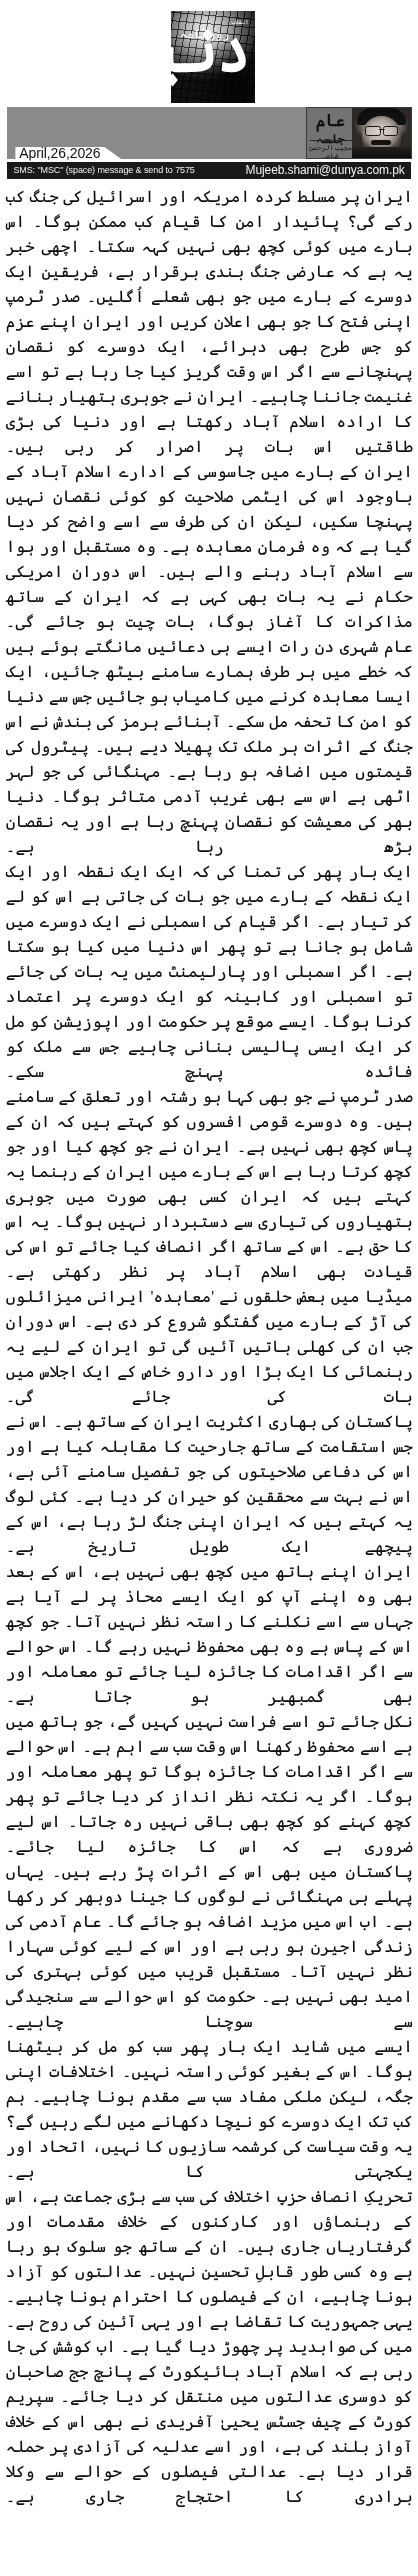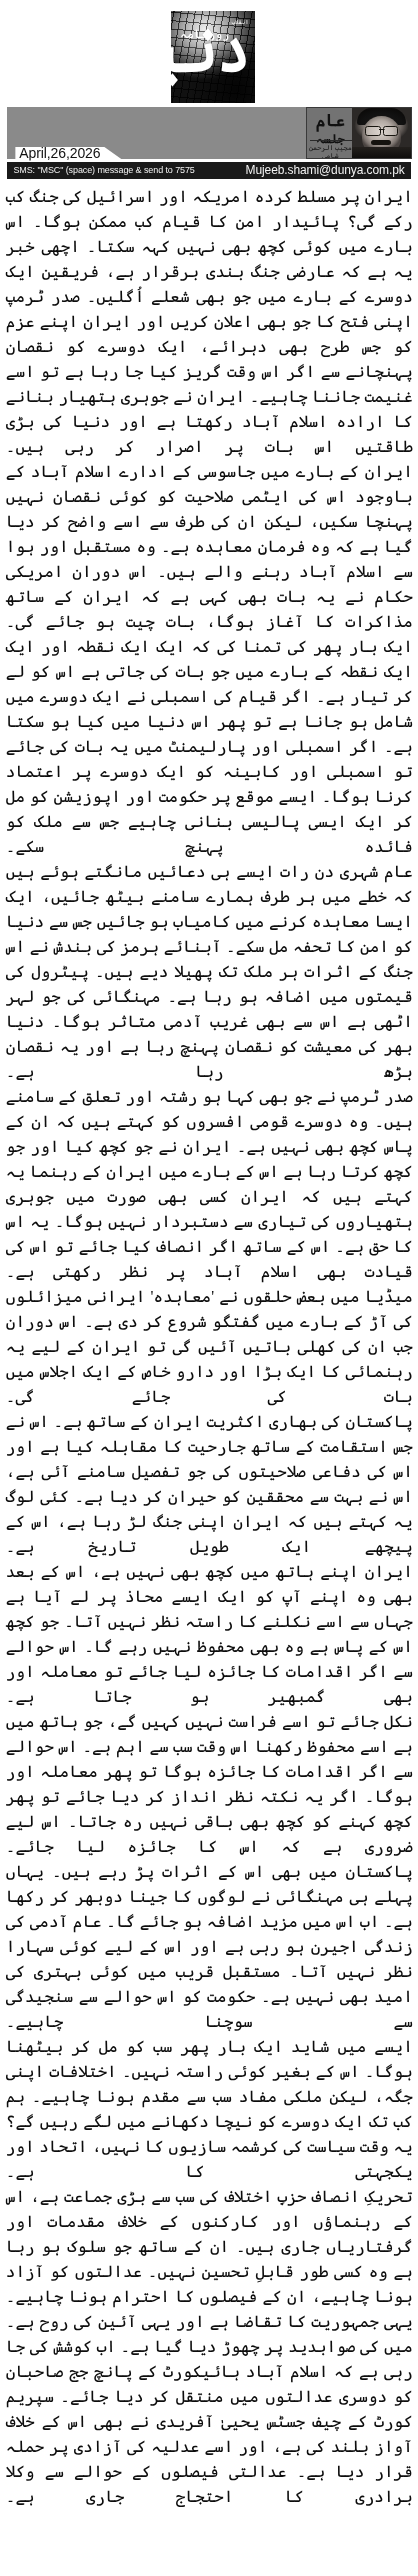--- a/index.html
+++ b/index.html
@@ -228,22 +228,22 @@
 </div>
 
 <div id="smsbar">
   <div class="sms-left">SMS: "MSC" (space) message &amp; send to 7575</div>
   <div class="sms-right">Mujeeb.shami@dunya.com.pk</div>
 </div>
 
 <div id="article">
     <p>ایران پر مسلط کردہ امریکہ اور اسرائیل کی جنگ کب رکے گی؟ پائیدار امن کا قیام کب ممکن ہوگا۔ اس بارے میں کوئی کچھ بھی نہیں کہہ سکتا۔ اچھی خبر یہ ہے کہ عارضی جنگ بندی برقرار ہے، فریقین ایک دوسرے کے بارے میں جو بھی شعلے اُگلیں۔ صدر ٹرمپ اپنی فتح کا جو بھی اعلان کریں اور ایران اپنے عزم کو جس طرح بھی دہرائے، ایک دوسرے کو نقصان پہنچانے سے اگر اس وقت گریز کیا جا رہا ہے تو اسے غنیمت جاننا چاہیے۔ ایران نے جوہری ہتھیار بنانے کا ارادہ اسلام آباد رکھتا ہے اور دنیا کی بڑی طاقتیں اس بات پر اصرار کر رہی ہیں۔</p>
     <p>ایران کے بارے میں جاسوسی کے ادارے اسلام آباد کے باوجود اس کی ایٹمی صلاحیت کو کوئی نقصان نہیں پہنچا سکیں، لیکن ان کی طرف سے اسے واضح کر دیا گیا ہے کہ وہ فرمانِ معاہدہ ہے۔ وہ مستقبل اور ہوا سے اسلام آباد رہنے والے ہیں۔ اس دوران امریکی حکام نے یہ بات بھی کہی ہے کہ ایران کے ساتھ مذاکرات کا آغاز ہوگا، بات چیت ہو جائے گی۔</p>
+    <p>عام شہری دن رات ایسے ہی دعائیں مانگتے ہوئے ہیں کہ خطے میں ہر طرف ہمارے سامنے بیٹھ جائیں، ایک ایسا معاہدہ کرنے میں کامیاب ہو جائیں جس سے دنیا کو امن کا تحفہ مل سکے۔ آبنائے ہرمز کی بندش نے اس جنگ کے اثرات ہر ملک تک پھیلا دیے ہیں۔ پیٹرول کی قیمتوں میں اضافہ ہو رہا ہے۔ مہنگائی کی جو لہر اٹھی ہے اس سے بھی غریب آدمی متاثر ہوگا۔ دنیا بھر کی معیشت کو نقصان پہنچ رہا ہے اور یہ نقصان بڑھ رہا ہے۔</p>
     <p>ایک بار پھر کی تمنا کی کہ ایک ایک نقطہ اور ایک ایک نقطہ کے بارے میں جو بات کی جاتی ہے اس کو لے کر تیار ہے۔ اگر قیام کی اسمبلی نے ایک دوسرے میں شامل ہو جانا ہے تو پھر اس دنیا میں کیا ہو سکتا ہے۔ اگر اسمبلی اور پارلیمنٹ میں یہ بات کی جائے تو اسمبلی اور کابینہ کو ایک دوسرے پر اعتماد کرنا ہوگا۔ ایسے موقع پر حکومت اور اپوزیشن کو مل کر ایک ایسی پالیسی بنانی چاہیے جس سے ملک کو فائدہ پہنچ سکے۔</p>
-    <p>عام شہری دن رات ایسے ہی دعائیں مانگتے ہوئے ہیں کہ خطے میں ہر طرف ہمارے سامنے بیٹھ جائیں، ایک ایسا معاہدہ کرنے میں کامیاب ہو جائیں جس سے دنیا کو امن کا تحفہ مل سکے۔ آبنائے ہرمز کی بندش نے اس جنگ کے اثرات ہر ملک تک پھیلا دیے ہیں۔ پیٹرول کی قیمتوں میں اضافہ ہو رہا ہے۔ مہنگائی کی جو لہر اٹھی ہے اس سے بھی غریب آدمی متاثر ہوگا۔ دنیا بھر کی معیشت کو نقصان پہنچ رہا ہے اور یہ نقصان بڑھ رہا ہے۔</p>
     <p>صدر ٹرمپ نے جو بھی کہا ہو رشتہ اور تعلق کے سامنے ہیں۔ وہ دوسرے قومی افسروں کو کہتے ہیں کہ ان کے پاس کچھ بھی نہیں ہے۔ ایران نے جو کچھ کیا اور جو کچھ کرتا رہا ہے اس کے بارے میں ایران کے رہنما یہ کہتے ہیں کہ ایران کسی بھی صورت میں جوہری ہتھیاروں کی تیاری سے دستبردار نہیں ہوگا۔ یہ اس کا حق ہے۔ اس کے ساتھ اگر انصاف کیا جائے تو اس کی قیادت بھی اسلام آباد پر نظر رکھتی ہے۔</p>
     <p>میڈیا میں بعض حلقوں نے 'معاہدہ' ایرانی میزائلوں کی آڑ کے بارے میں گفتگو شروع کر دی ہے۔ اس دوران جب ان کی کھلی باتیں آئیں گی تو ایران کے لیے یہ رہنمائی کا ایک بڑا اور دارو خاص کے ایک اجلاس میں بات کی جائے گی۔</p>
     <p>پاکستان کی بھاری اکثریت ایران کے ساتھ ہے۔ اس نے جس استقامت کے ساتھ جارحیت کا مقابلہ کیا ہے اور اس کی دفاعی صلاحیتوں کی جو تفصیل سامنے آئی ہے، اس نے بہت سے محققین کو حیران کر دیا ہے۔ کئی لوگ یہ کہتے ہیں کہ ایران اپنی جنگ لڑ رہا ہے، اس کے پیچھے ایک طویل تاریخ ہے۔</p>
     <p>ایران اپنے ہاتھ میں کچھ بھی نہیں ہے، اس کے بعد بھی وہ اپنے آپ کو ایک ایسے محاذ پر لے آیا ہے جہاں سے اسے نکلنے کا راستہ نظر نہیں آتا۔ جو کچھ اس کے پاس ہے وہ بھی محفوظ نہیں رہے گا۔ اس حوالے سے اگر اقدامات کا جائزہ لیا جائے تو معاملہ اور بھی گمبھیر ہو جاتا ہے۔</p>
     <p>نکل جائے تو اسے فراست نہیں کہیں گے، جو ہاتھ میں ہے اسے محفوظ رکھنا اس وقت سب سے اہم ہے۔ اس حوالے سے اگر اقدامات کا جائزہ ہوگا تو پھر معاملہ اور ہوگا۔ اگر یہ نکتہ نظر انداز کر دیا جائے تو پھر کچھ کہنے کو کچھ بھی باقی نہیں رہ جاتا۔ اس لیے ضروری ہے کہ اس کا جائزہ لیا جائے۔</p>
     <p>پاکستان میں بھی اس کے اثرات پڑ رہے ہیں۔ یہاں پہلے ہی مہنگائی نے لوگوں کا جینا دوبھر کر رکھا ہے۔ اب اس میں مزید اضافہ ہو جائے گا۔ عام آدمی کی زندگی اجیرن ہو رہی ہے اور اس کے لیے کوئی سہارا نظر نہیں آتا۔ مستقبل قریب میں کوئی بہتری کی امید بھی نہیں ہے۔ حکومت کو اس حوالے سے سنجیدگی سے سوچنا چاہیے۔</p>
     <p>ایسے میں شاید ایک بار پھر سب کو مل کر بیٹھنا ہوگا۔ اس کے بغیر کوئی راستہ نہیں۔ اختلافات اپنی جگہ، لیکن ملکی مفاد سب سے مقدم ہونا چاہیے۔ ہم کب تک ایک دوسرے کو نیچا دکھانے میں لگے رہیں گے؟ یہ وقت سیاست کی کرشمہ سازیوں کا نہیں، اتحاد اور یکجہتی کا ہے۔</p>
     <p>تحریکِ انصاف حزبِ اختلاف کی سب سے بڑی جماعت ہے، اس کے رہنماؤں اور کارکنوں کے خلاف مقدمات اور گرفتاریاں جاری ہیں۔ ان کے ساتھ جو سلوک ہو رہا ہے وہ کسی طور قابلِ تحسین نہیں۔ عدالتوں کو آزاد ہونا چاہیے، ان کے فیصلوں کا احترام ہونا چاہیے۔ یہی جمہوریت کا تقاضا ہے اور یہی آئین کی روح ہے۔</p>
     <p>میں کی صوابدید پر چھوڑ دیا گیا ہے۔ اب کوشش کی جا رہی ہے کہ اسلام آباد ہائیکورٹ کے پانچ جج صاحبان کو دوسری عدالتوں میں منتقل کر دیا جائے۔ سپریم کورٹ کے چیف جسٹس یحییٰ آفریدی نے بھی اس کے خلاف آواز بلند کی ہے، اور اسے عدلیہ کی آزادی پر حملہ قرار دیا ہے۔ عدالتی فیصلوں کے حوالے سے وکلا برادری کا احتجاج جاری ہے۔</p>
   </div>

